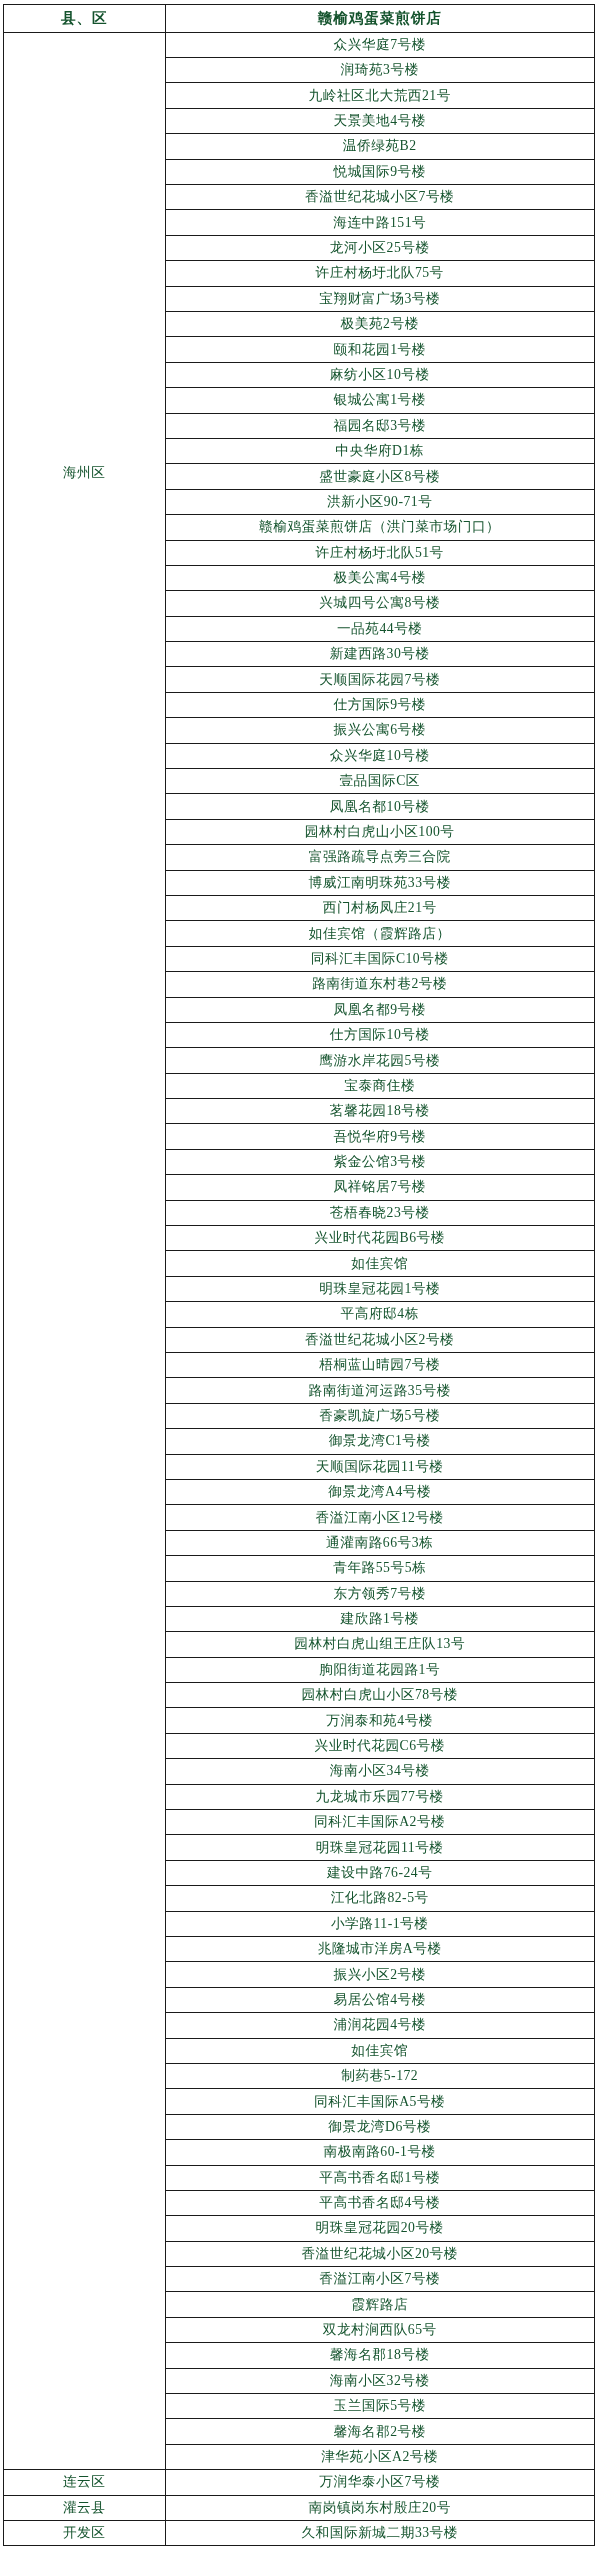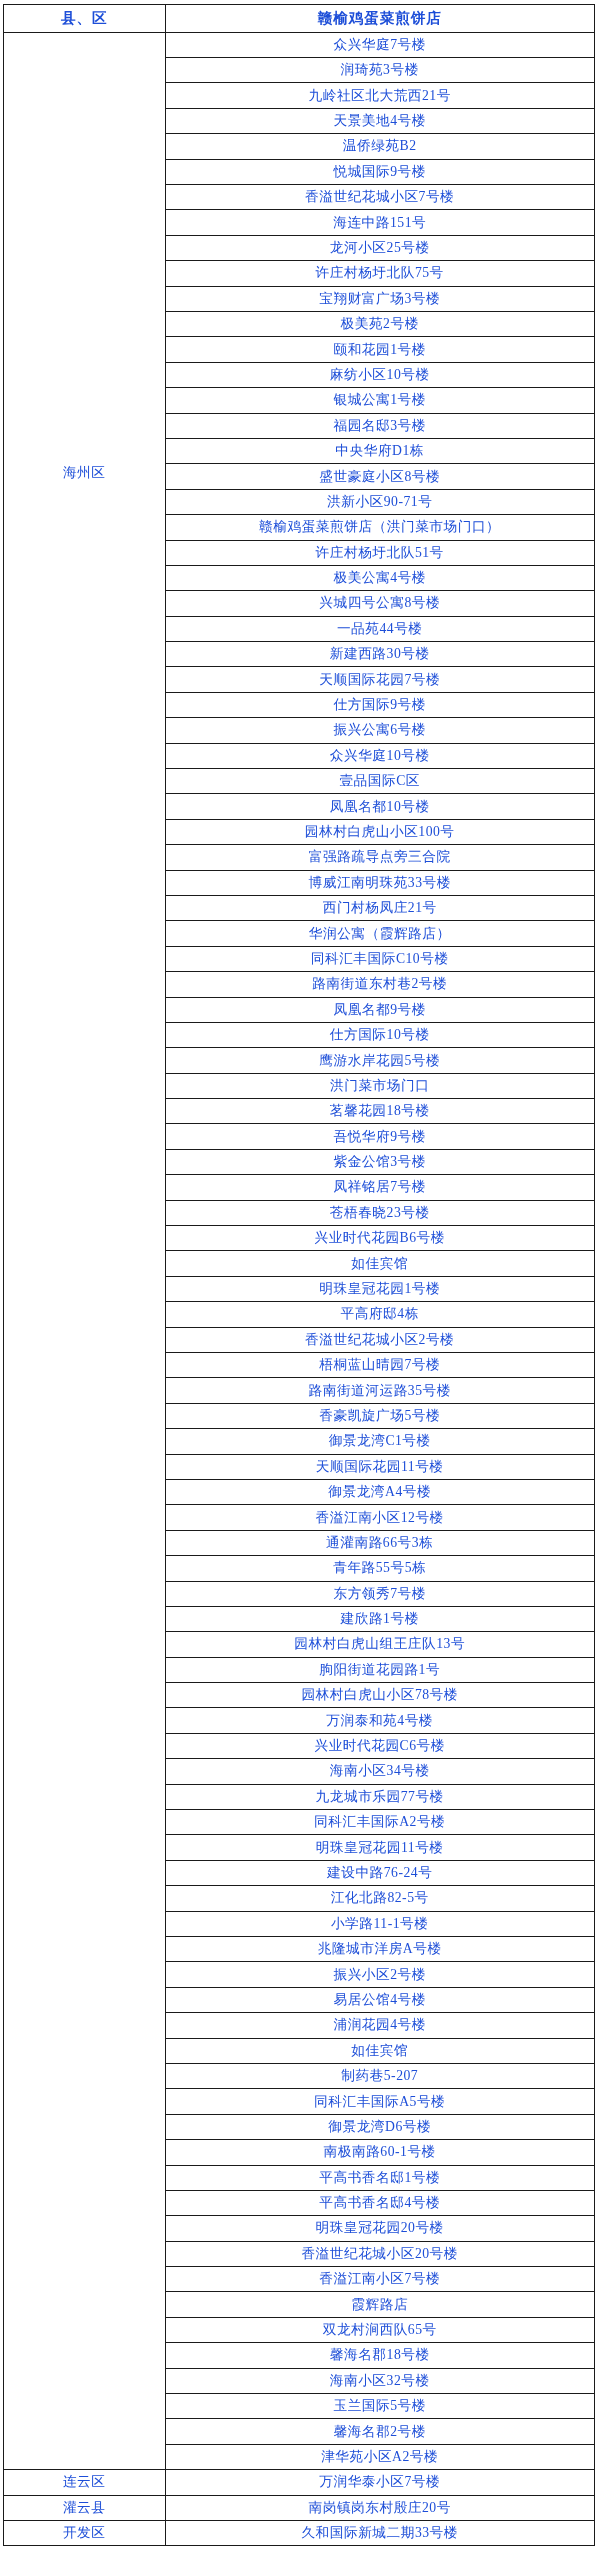--- a/index.html
+++ b/index.html
@@ -16,21 +16,21 @@
     width: 613px;
     height: 2576px;
     background: #ffffff;
     box-sizing: border-box;
     padding: 3.7px 0 0 2.7px;
   }
   table.risk-table {
     border-collapse: collapse;
     table-layout: fixed;
     width: 591px;
-    color: #1d4ed8;
+    color: #14532d;
   }
   table.risk-table th,
   table.risk-table td {
     border: 0.9px solid #1a1a1a;
     text-align: center;
     vertical-align: middle;
     padding: 0;
     overflow: hidden;
     white-space: nowrap;
   }
@@ -174,39 +174,39 @@
         <tr>
           <td class="area-cell">富强路疏导点旁三合院</td>
         </tr>
         <tr>
           <td class="area-cell">博威江南明珠苑33号楼</td>
         </tr>
         <tr>
           <td class="area-cell">西门村杨凤庄21号</td>
         </tr>
         <tr>
-          <td class="area-cell">华润公寓（霞辉路店）</td>
+          <td class="area-cell">如佳宾馆（霞辉路店）</td>
         </tr>
         <tr>
           <td class="area-cell">同科汇丰国际C10号楼</td>
         </tr>
         <tr>
           <td class="area-cell">路南街道东村巷2号楼</td>
         </tr>
         <tr>
           <td class="area-cell">凤凰名都9号楼</td>
         </tr>
         <tr>
           <td class="area-cell">仕方国际10号楼</td>
         </tr>
         <tr>
           <td class="area-cell">鹰游水岸花园5号楼</td>
         </tr>
         <tr>
-          <td class="area-cell">洪门菜市场门口</td>
+          <td class="area-cell">宝泰商住楼</td>
         </tr>
         <tr>
           <td class="area-cell">茗馨花园18号楼</td>
         </tr>
         <tr>
           <td class="area-cell">吾悦华府9号楼</td>
         </tr>
         <tr>
           <td class="area-cell">紫金公馆3号楼</td>
         </tr>
@@ -309,21 +309,21 @@
         <tr>
           <td class="area-cell">易居公馆4号楼</td>
         </tr>
         <tr>
           <td class="area-cell">浦润花园4号楼</td>
         </tr>
         <tr>
           <td class="area-cell">如佳宾馆</td>
         </tr>
         <tr>
-          <td class="area-cell">制药巷5-207</td>
+          <td class="area-cell">制药巷5-172</td>
         </tr>
         <tr>
           <td class="area-cell">同科汇丰国际A5号楼</td>
         </tr>
         <tr>
           <td class="area-cell">御景龙湾D6号楼</td>
         </tr>
         <tr>
           <td class="area-cell">南极南路60-1号楼</td>
         </tr>

